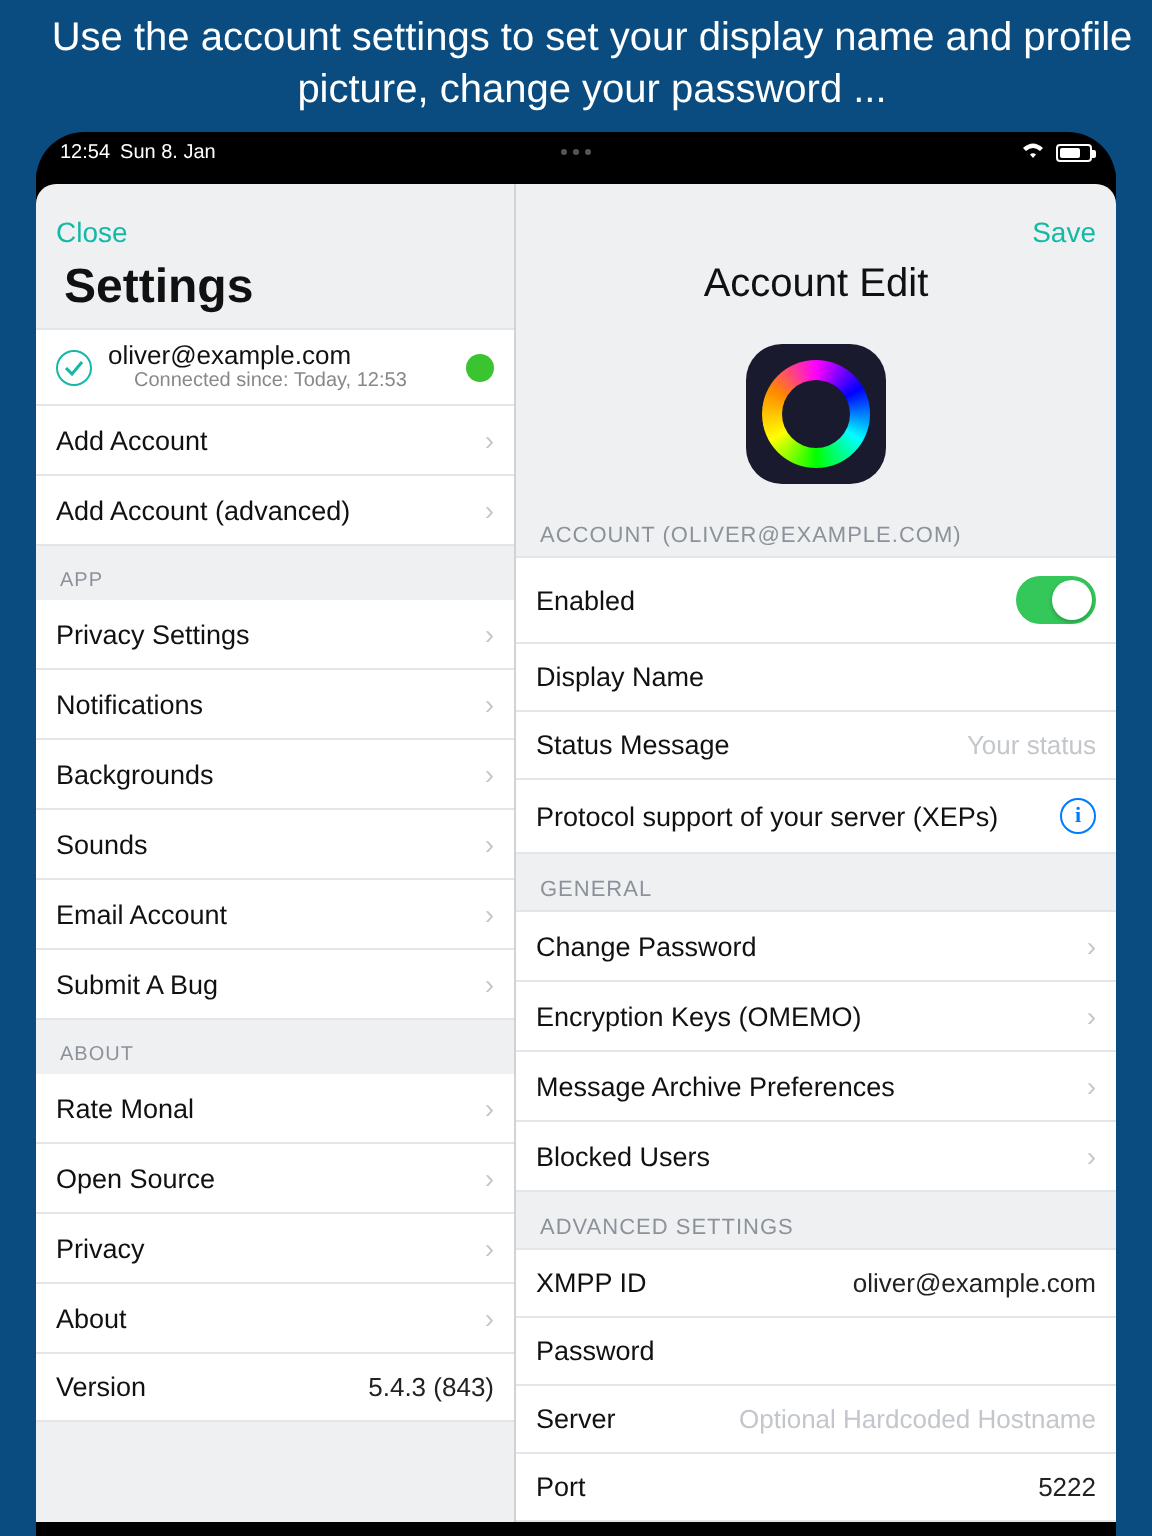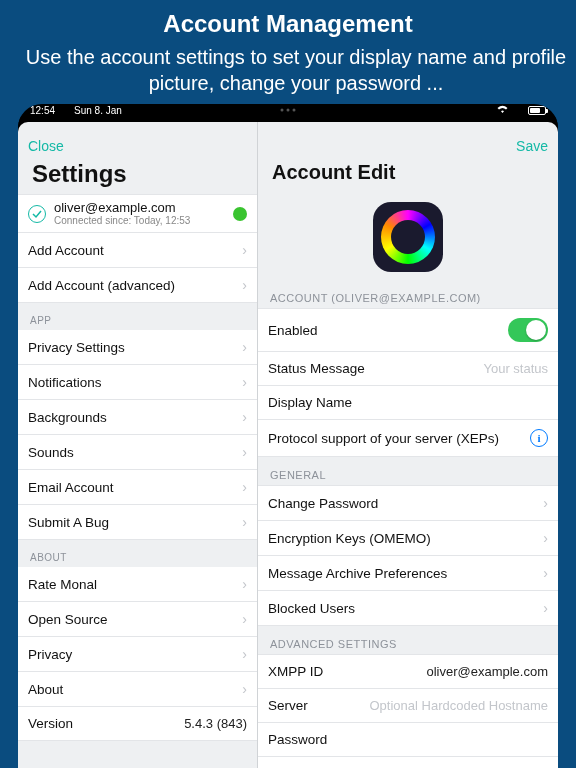--- a/index.html
+++ b/index.html
@@ -20,54 +20,54 @@
   .device {
     flex: 1; margin: 0 18px;
     background: #000; border-radius: 24px 24px 0 0; overflow: hidden;
     display: flex; flex-direction: column; position: relative;
   }
   .statusbar {
     height: 20px; color: #fff; font-size: 10px;
     display: flex; justify-content: space-between; align-items: center;
     padding: 0 12px; position: relative;
   }
-  .sb-left, .sb-right { display: flex; align-items: center; gap: 19px; }
+  .sb-left, .sb-right { display: flex; align-items: center; gap: 5px; }
   .sb-dots { position: absolute; left: 50%; top: 50%; transform: translate(-50%,-50%); display: flex; gap: 3px;}
   .sb-dots span { width: 3px; height: 3px; background: #555; border-radius: 50%; display:inline-block;}
   .wifi { font-size: 10px; }
   .battery { width: 18px; height: 9px; border: 1px solid #fff; border-radius: 2px; position: relative;}
   .battery::after { content:''; position:absolute; right:-3px; top:2px; width:2px; height:4px; background:#fff; border-radius:0 1px 1px 0;}
   .battery-fill { position:absolute; left:1px; top:1px; bottom:1px; width:60%; background:#fff; border-radius:1px;}
   .sheetwrap { width:100%; display:flex; background:#000;}
   .sheetinner { flex:1; background:#eef0f2; border-radius: 10px 10px 0 0; margin-top:6px; display:flex;}
 
   .pane-left {
     width: 240px; border-right: 1px solid #d0d3d6; display: flex; flex-direction: column;
   }
   .pane-right { flex: 1; display: flex; flex-direction: column; }
 
   .navbar { height: 36px; display:flex; align-items:flex-end; padding: 0 10px 4px 10px; justify-content: space-between; }
   .nav-btn { color: #14b9a6; font-size: 14px; cursor: pointer; }
   .nav-placeholder { width: 40px; }
 
   .big-title { font-size: 24px; font-weight: 800; padding: 2px 14px 6px 14px; color:#111;}
-  .section-title { font-size: 20px; font-weight: 700; padding: 3px 14px 6px 14px; color:#111;}
+  .section-title { font-size: 20px; font-weight: 400; padding: 3px 14px 6px 14px; color:#111;text-align:center;}
 
   .account-row {
     background: #fff; border-top: 1px solid #e3e5e8; border-bottom: 1px solid #e3e5e8;
     padding: 6px 10px; display: flex; align-items: center; gap: 8px;
   }
   .check-circle {
     width: 18px; height: 18px; border-radius: 50%; border: 1.5px solid #14b9a6;
     display:flex; align-items:center; justify-content:center;
   }
   .check-circle svg { width:10px; height:10px; }
   .acct-text { flex:1; }
   .acct-email { font-size: 13px; color:#111; line-height: 1.1;}
-  .acct-sub { font-size: 10px; color: #888; }
+  .acct-sub { font-size: 10px; color: #888; margin-left: 13px; }
   .green-dot { width: 14px; height: 14px; border-radius:50%; background:#3ac430;}
 
   .row {
     background: #fff; border-bottom: 1px solid #e3e5e8;
     padding: 9px 10px; display: flex; align-items: center; justify-content: space-between;
     font-size: 13.5px; color:#111;
   }
   .row:first-of-type { border-top: 1px solid #e3e5e8;}
   .row .chev { color: #c3c6cb; font-size: 14px; }
   .row .val { color: #222; font-size:13px; }
@@ -94,21 +94,20 @@
   .toggle-knob { position:absolute; width:20px; height:20px; border-radius:50%; background:#fff; top:2px; right:2px; box-shadow:0 1px 2px rgba(0,0,0,.25);}
 
   .info-circle { width:18px;height:18px;border-radius:50%;border:1.5px solid #007aff; display:flex;align-items:center;justify-content:center;color:#007aff;font-size:11px;font-family:serif;font-weight:bold;}
 
   .scroll-left, .scroll-right { flex:1; overflow:hidden; }
 </style>
 </head>
 <body>
 
 <div class="backdrop">
-  <div class="hero-title">Account Management</div>
   <div class="hero-sub">Use the account settings to set your display name and profile picture, change your password ...</div>
 
   <div class="device">
     <div class="statusbar">
       <div class="sb-left">
         <span>12:54</span>
         <span>Sun 8. Jan</span>
       </div>
       <div class="sb-dots">
           <span></span>
@@ -228,25 +227,25 @@
 
         <div class="group-header small">ACCOUNT (OLIVER@EXAMPLE.COM)</div>
 
         <div class="row" style="border-top:1px solid #e3e5e8;">
           <span>Enabled</span>
           <div class="toggle">
                   <div class="toggle-knob"></div>
                 </div>
         </div>
         <div class="row">
+          <span>Display Name</span>
+        </div>
+        <div class="row">
           <span>Status Message</span>
           <span class="placeholder">Your status</span>
-        </div>
-        <div class="row">
-          <span>Display Name</span>
         </div>
         <div class="row">
           <span>Protocol support of your server (XEPs)</span>
           <span class="info-circle">i</span>
         </div>
 
         <div class="group-header small">GENERAL</div>
         <div class="row" style="border-top:1px solid #e3e5e8;">
           <span>Change Password</span>
                 <span class="chev">›</span>
@@ -263,27 +262,27 @@
           <span>Blocked Users</span>
                 <span class="chev">›</span>
         </div>
 
         <div class="group-header small">ADVANCED SETTINGS</div>
         <div class="row" style="border-top:1px solid #e3e5e8;gap:17px;">
           <span>XMPP ID</span>
           <span class="val">oliver@example.com</span>
         </div>
         <div class="row">
+          <span>Password</span>
+        </div>
+        <div class="row">
           <span>Server</span>
           <span class="placeholder">Optional Hardcoded Hostname</span>
         </div>
         <div class="row">
-          <span>Password</span>
-        </div>
-        <div class="row">
           <span>Port</span>
           <span class="val">5222</span>
         </div>
       </div>
     </div>
 
     </div>
       </div>
   </div>
 </div>

